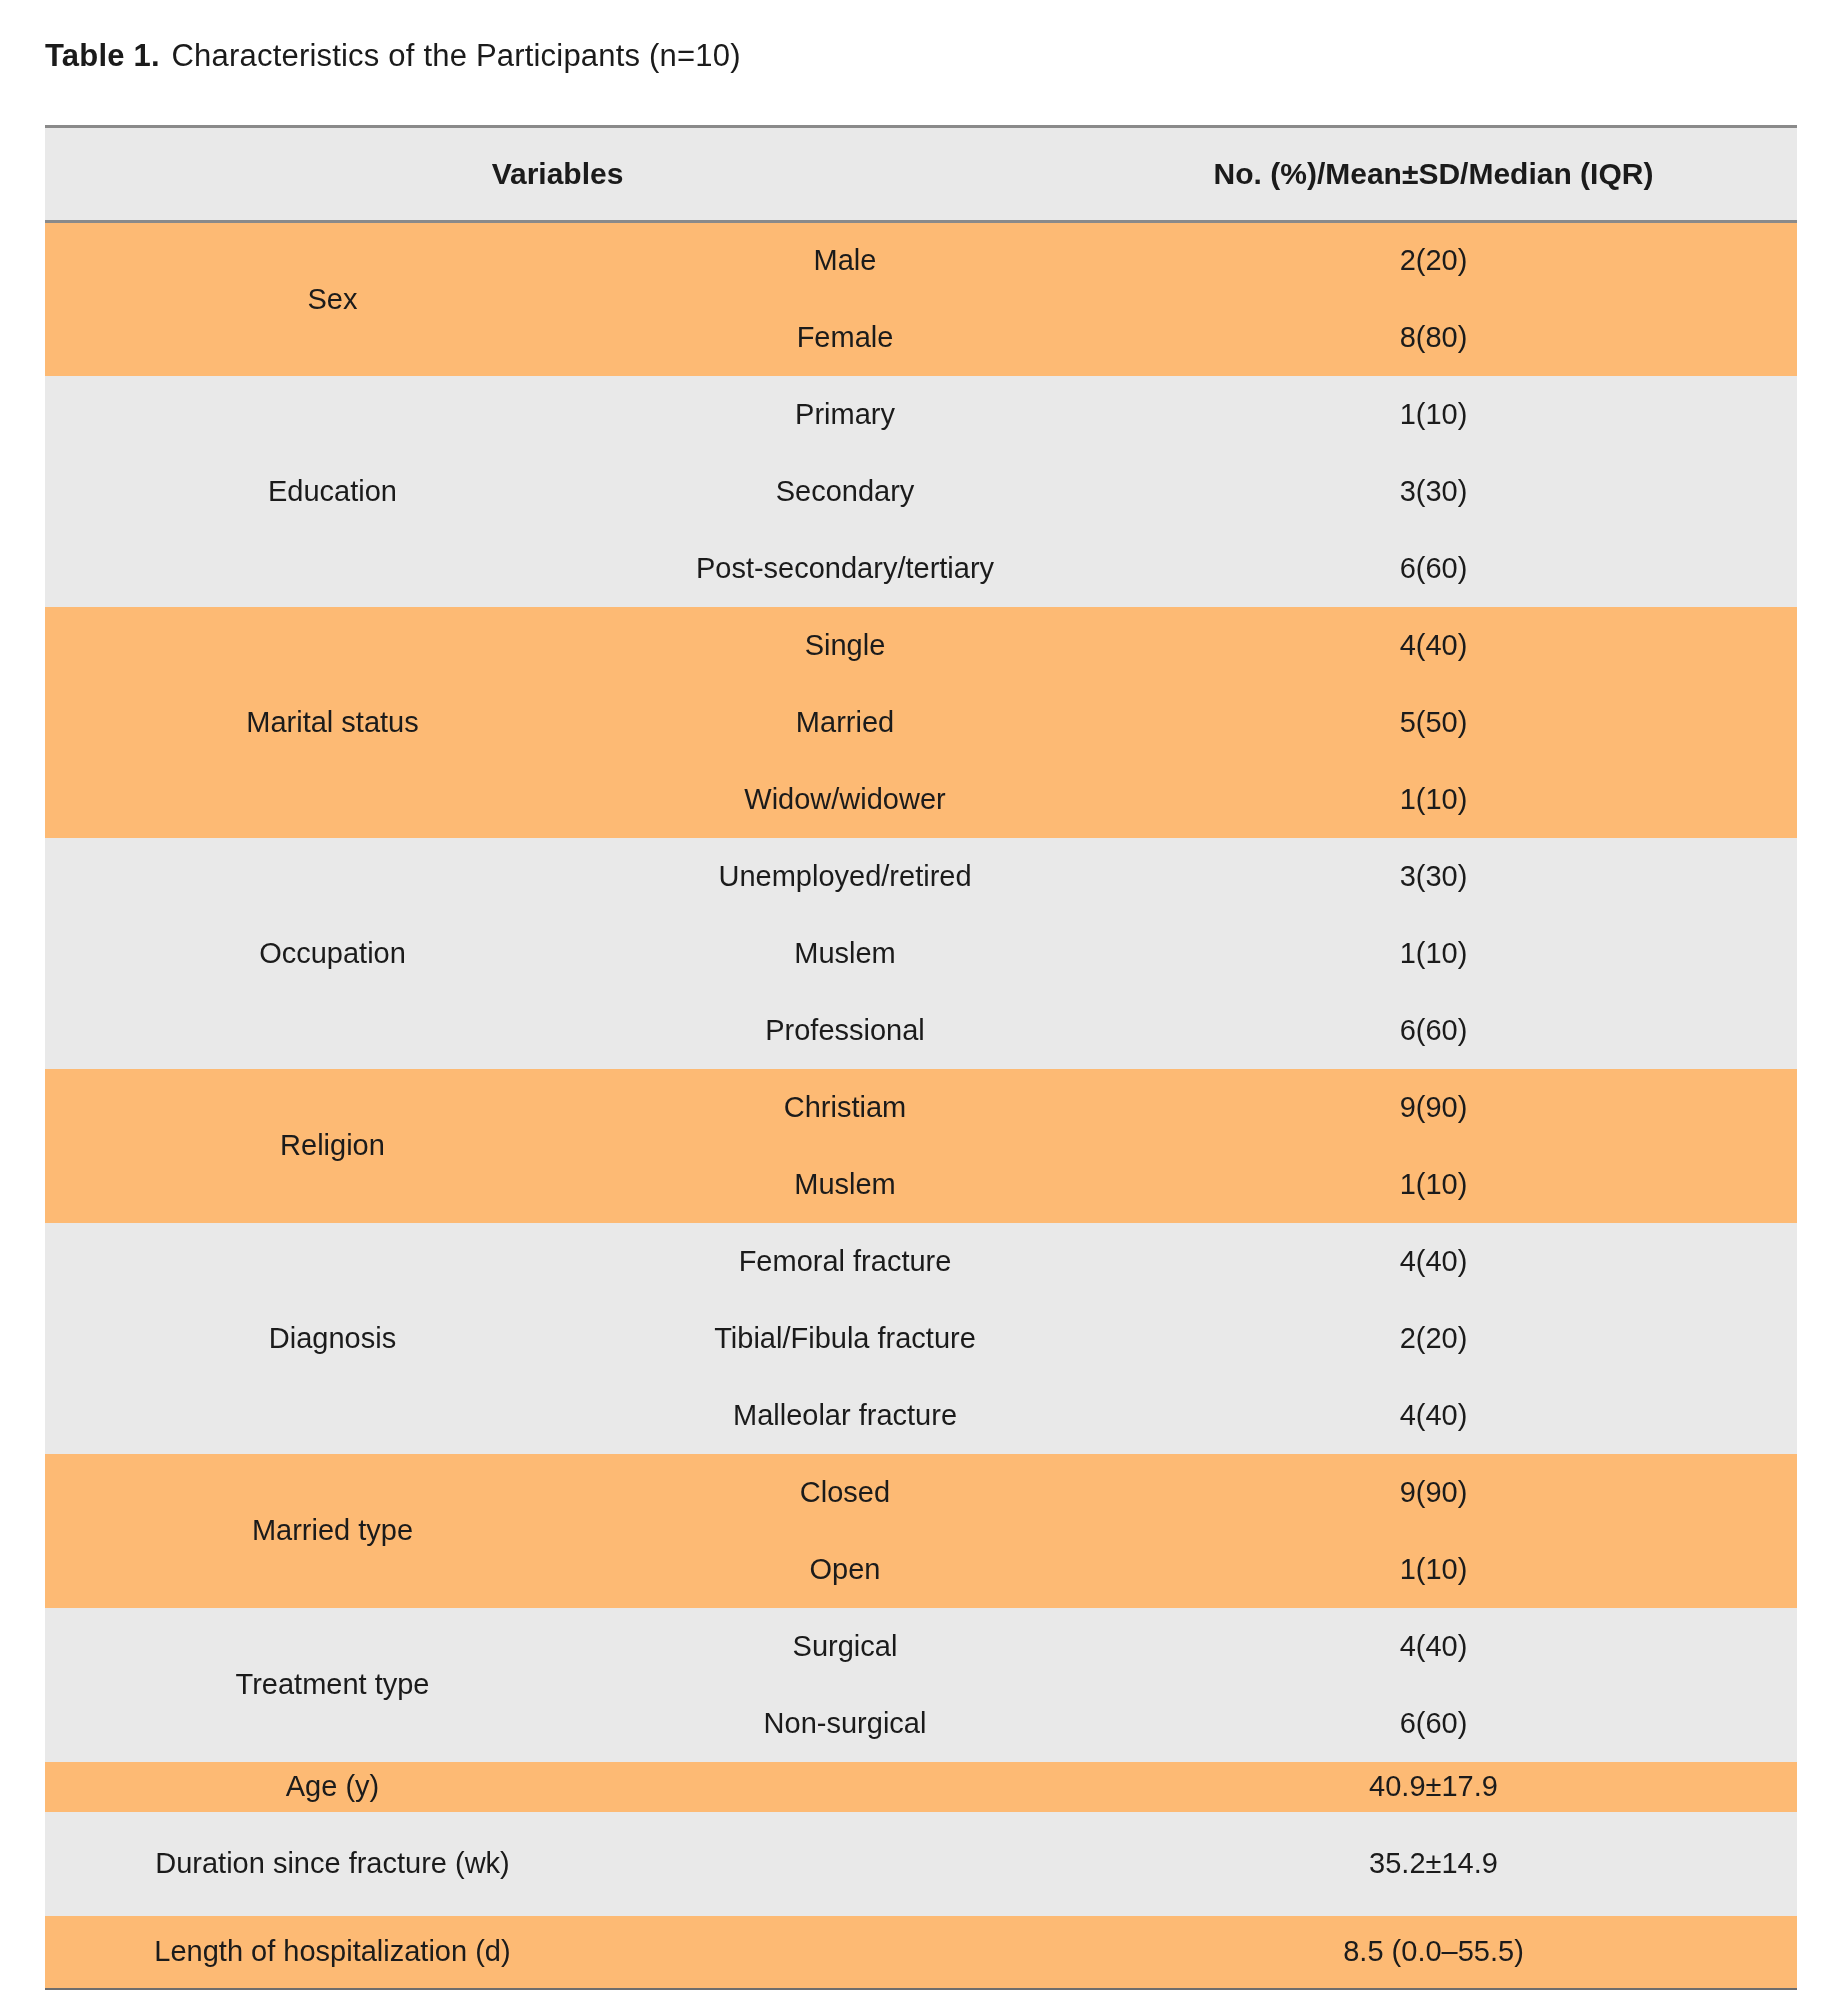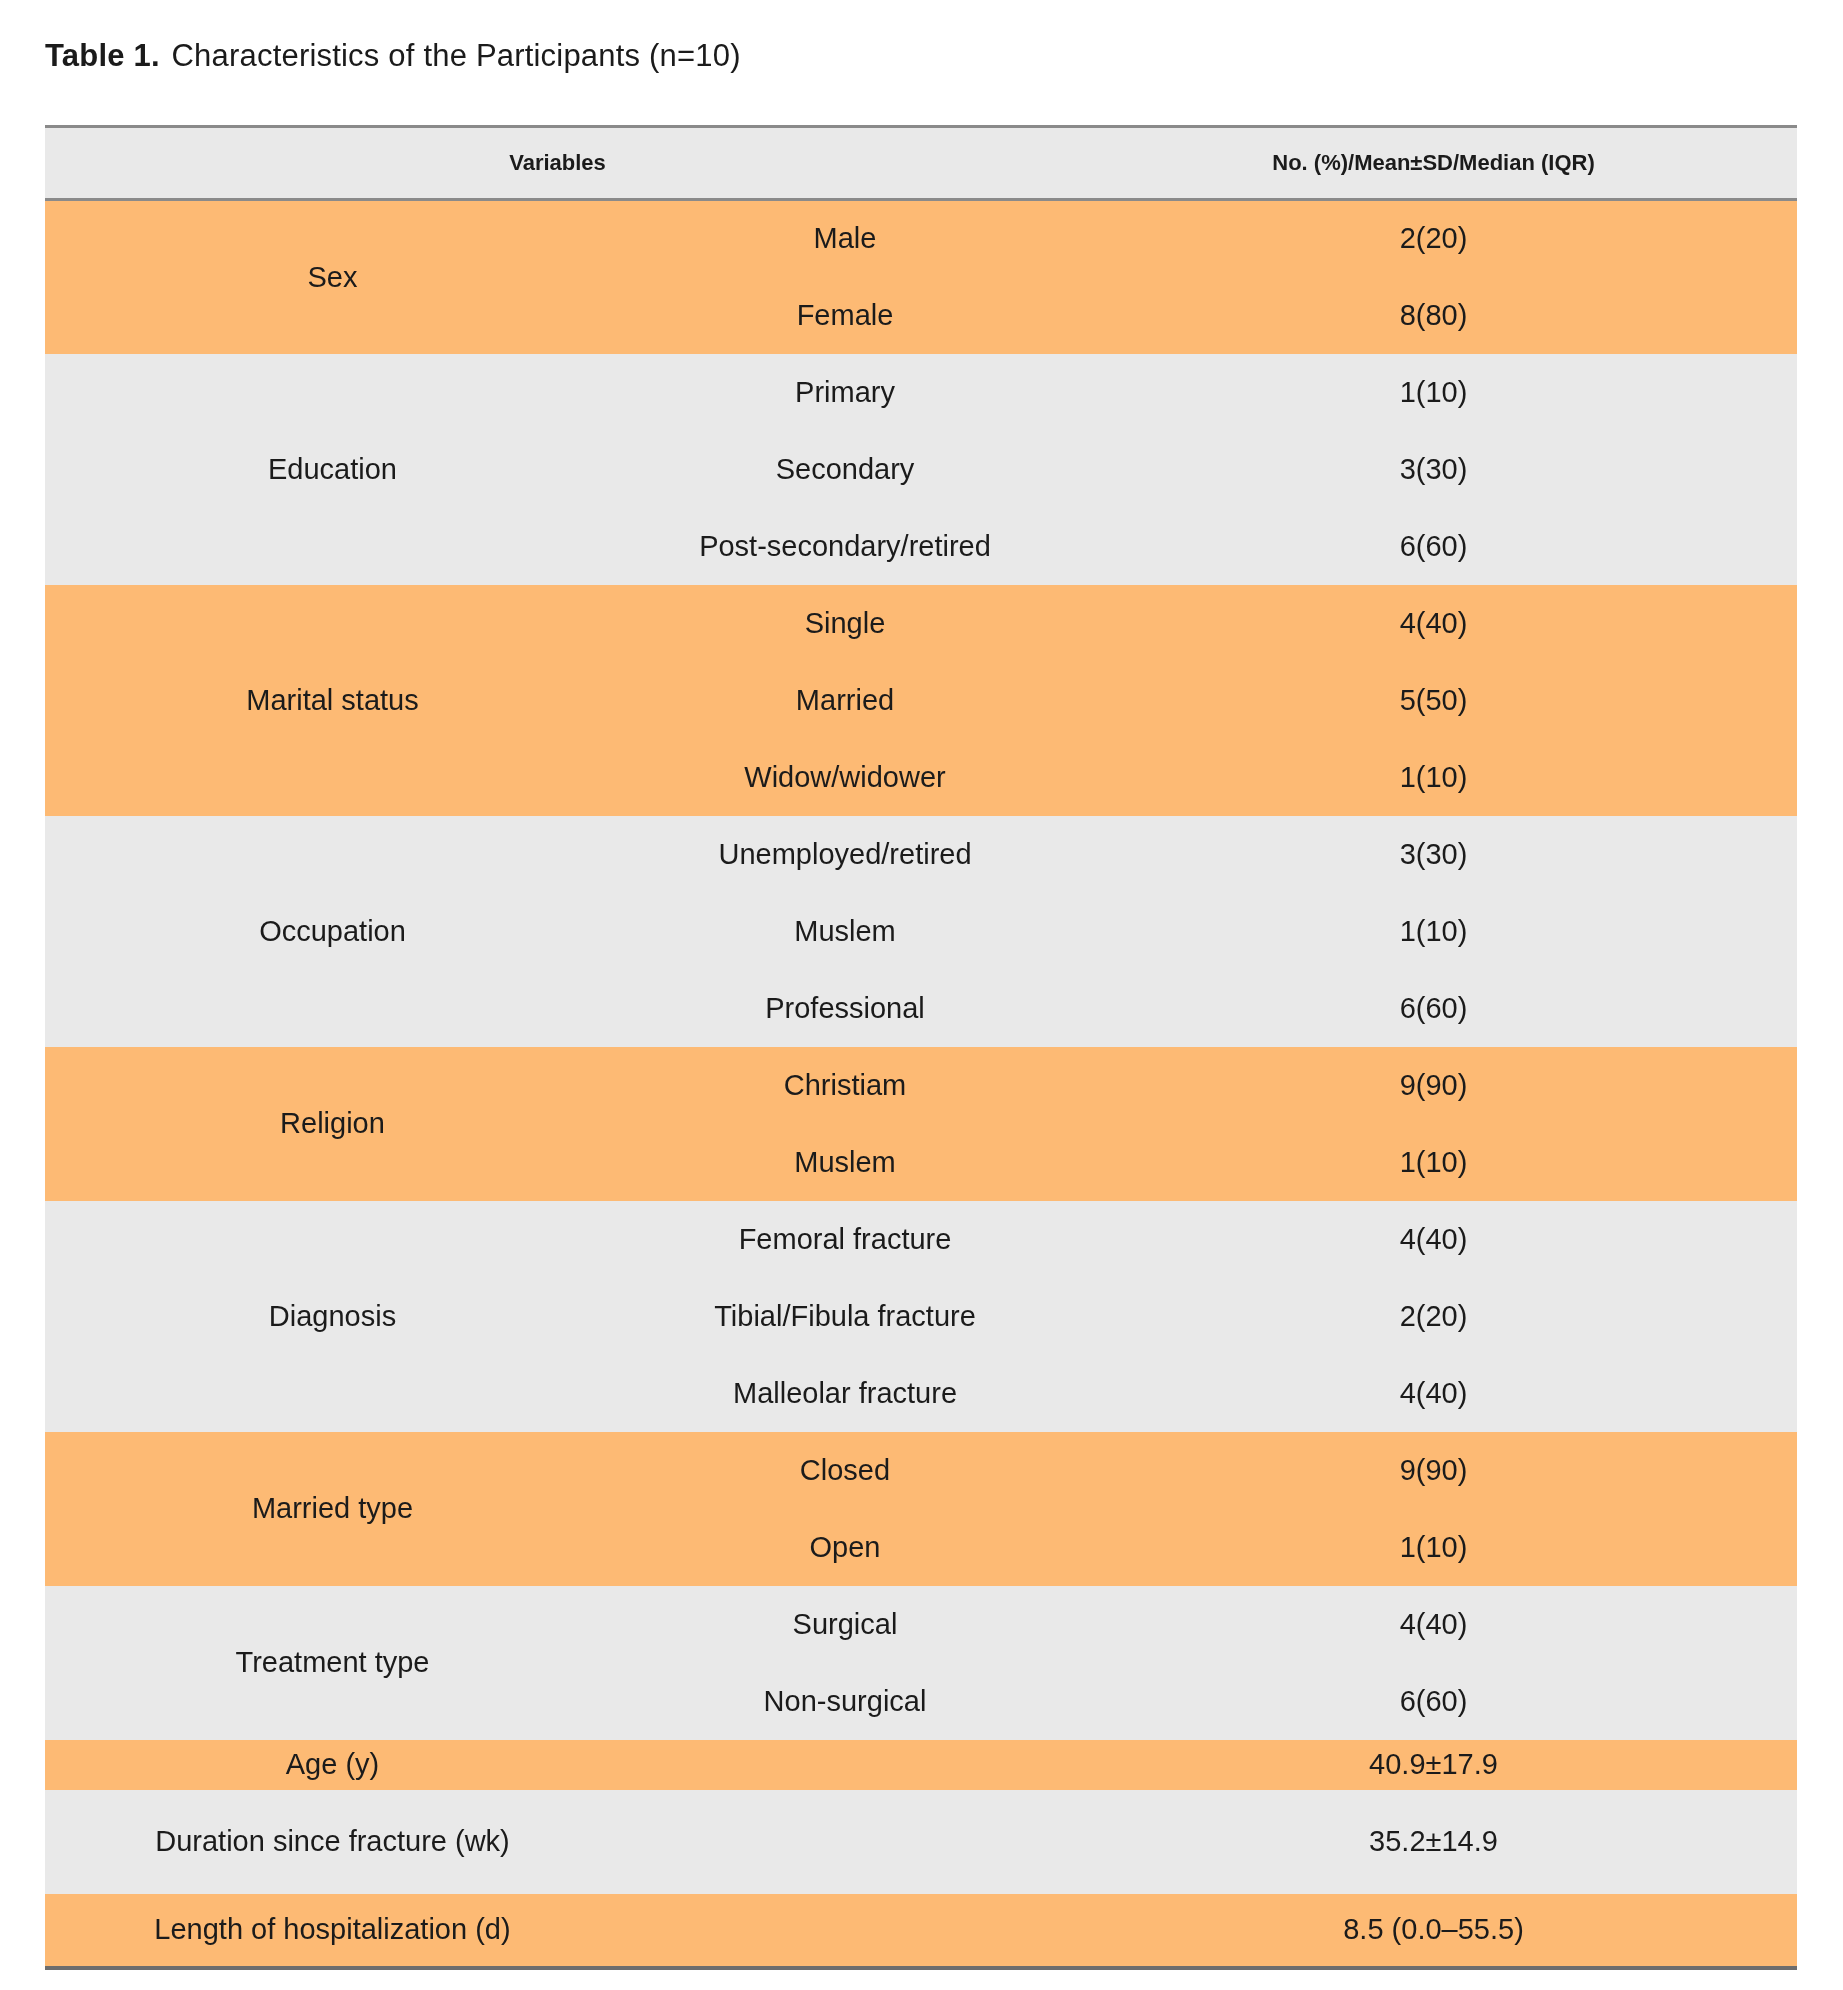--- a/index.html
+++ b/index.html
@@ -36,24 +36,24 @@
   }
   col.c-cat{width:575px;}
   col.c-sub{width:450px;}
   col.c-val{width:727px;}
   thead th{
     height:62px;
     background:var(--band);
     border-top:3px solid var(--rule);
     border-bottom:3px solid var(--rule);
     font-weight:bold;
-    font-size:22px;
+    font-size:30px;
     text-align:center;
     vertical-align:middle;
-    padding:4px;
+    padding:15px;
   }
   td{
     text-align:center;
     vertical-align:middle;
     padding:0;
     font-weight:normal;
   }
   tr.sub{height:77px;}
   tr.r-age{height:50px;}
   tr.r-dur{height:104px;}
@@ -96,21 +96,21 @@
     <tr class="sub gray">
       <td rowspan="3">Education</td>
       <td>Primary</td>
       <td>1(10)</td>
     </tr>
     <tr class="sub gray">
       <td>Secondary</td>
       <td>3(30)</td>
     </tr>
     <tr class="sub gray">
-      <td>Post-secondary/retired</td>
+      <td>Post-secondary/tertiary</td>
       <td>6(60)</td>
     </tr>
 
     <tr class="sub white">
       <td rowspan="3">Marital status</td>
       <td>Single</td>
       <td>4(40)</td>
     </tr>
     <tr class="sub white">
       <td>Married</td>

